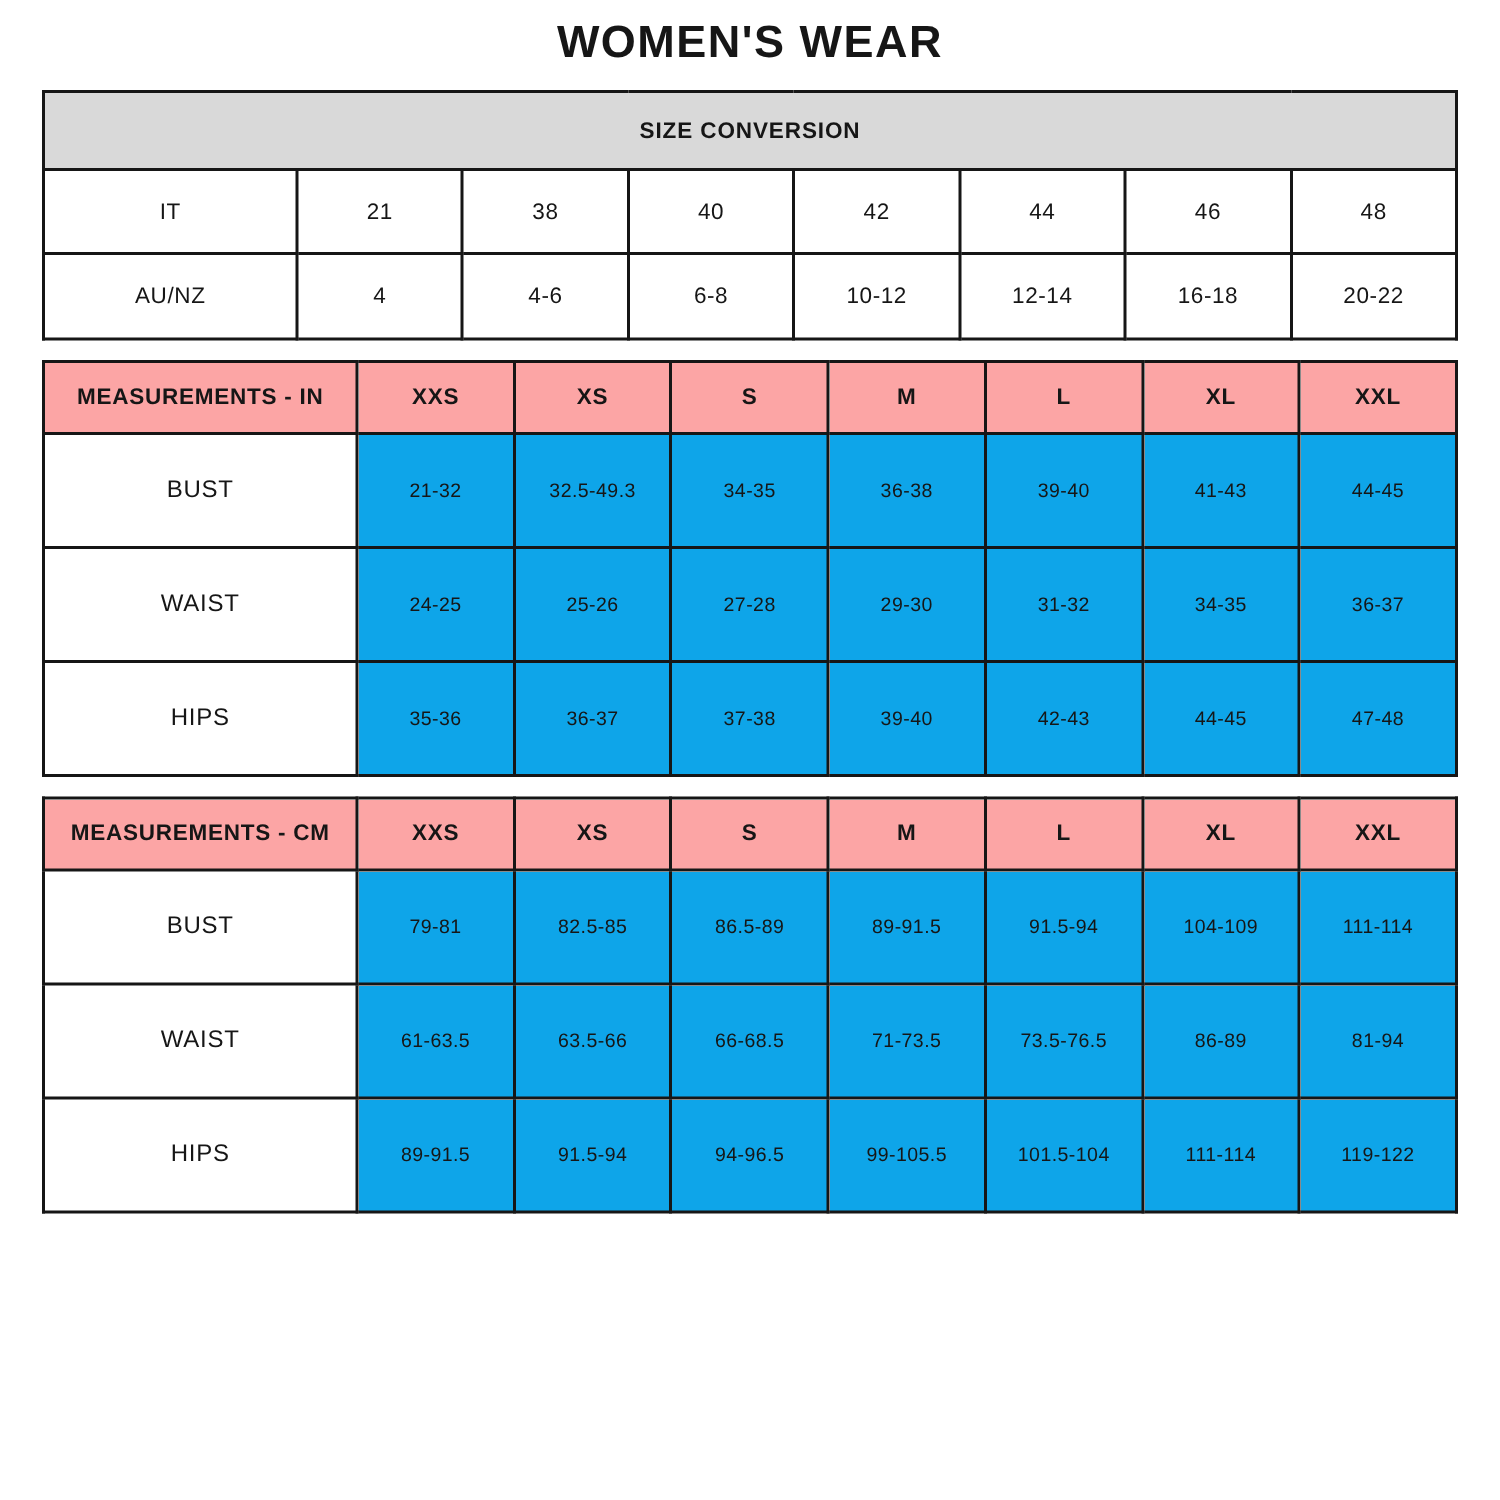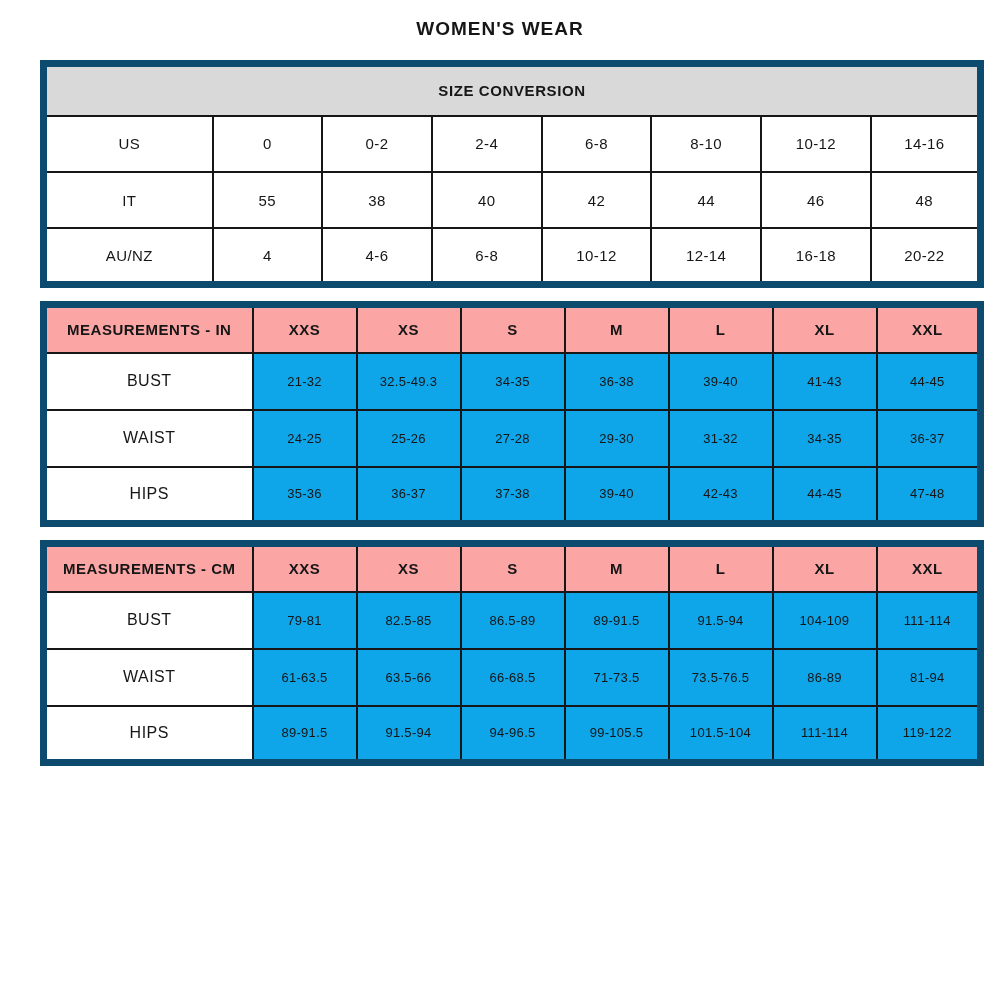--- a/index.html
+++ b/index.html
@@ -8,32 +8,32 @@
     width: 1000px; height: 1000px;
     background: #ffffff;
     font-family: "Liberation Sans", "DejaVu Sans", sans-serif;
     color: #161616;
   }
   .page { padding: 12px 28px 14px 28px; }
 
   h1.page-title {
     margin: 0 0 14px 0;
     text-align: center;
-    font-size: 19px;
+    font-size: 30px;
     font-weight: 800;
     letter-spacing: 1px;
     line-height: 34px;
   }
 
   table {
     width: 944px;
     border-collapse: collapse;
     table-layout: fixed;
-    margin: 0 0 13px 12px;
-    border: 7px solid #0c4a6e;
+    margin: 0 0 13px 0;
+    border: 2px solid #0c4a6e;
   }
   th, td {
     border: 2px solid #161616;
     text-align: center;
     vertical-align: middle;
     padding: 2px 4px;
     overflow: hidden;
     white-space: nowrap;
   }
 
@@ -55,21 +55,21 @@
   .t-conv col.label-col { width: 169px; }
 
   
   .t-meas thead tr { height: 48px; }
   .t-meas thead th {
     background: #fca5a5;
     font-size: 15px;
     font-weight: 700;
     letter-spacing: .5px;
   }
-  .t-meas tbody tr { height: 57px; }
+  .t-meas tbody tr { height: 76px; }
   .t-meas tbody th {
     background: #ffffff;
     font-size: 16px;
     font-weight: 500;
     letter-spacing: .5px;
   }
   .t-meas tbody td {
     background: #0ea5e9;
     font-size: 13px;
     font-weight: 500;
@@ -95,32 +95,22 @@
         <col>
         <col>
     </colgroup>
     <thead>
       <tr class="band-row">
         <th colspan="8">SIZE CONVERSION</th>
       </tr>
     </thead>
     <tbody>
         <tr>
-          <th>US</th>
-          <td>0</td>
-          <td>0-2</td>
-          <td>2-4</td>
-          <td>6-8</td>
-          <td>8-10</td>
-          <td>10-12</td>
-          <td>14-16</td>
-        </tr>
-        <tr>
           <th>IT</th>
-          <td>55</td>
+          <td>21</td>
           <td>38</td>
           <td>40</td>
           <td>42</td>
           <td>44</td>
           <td>46</td>
           <td>48</td>
         </tr>
         <tr>
           <th>AU/NZ</th>
           <td>4</td>

